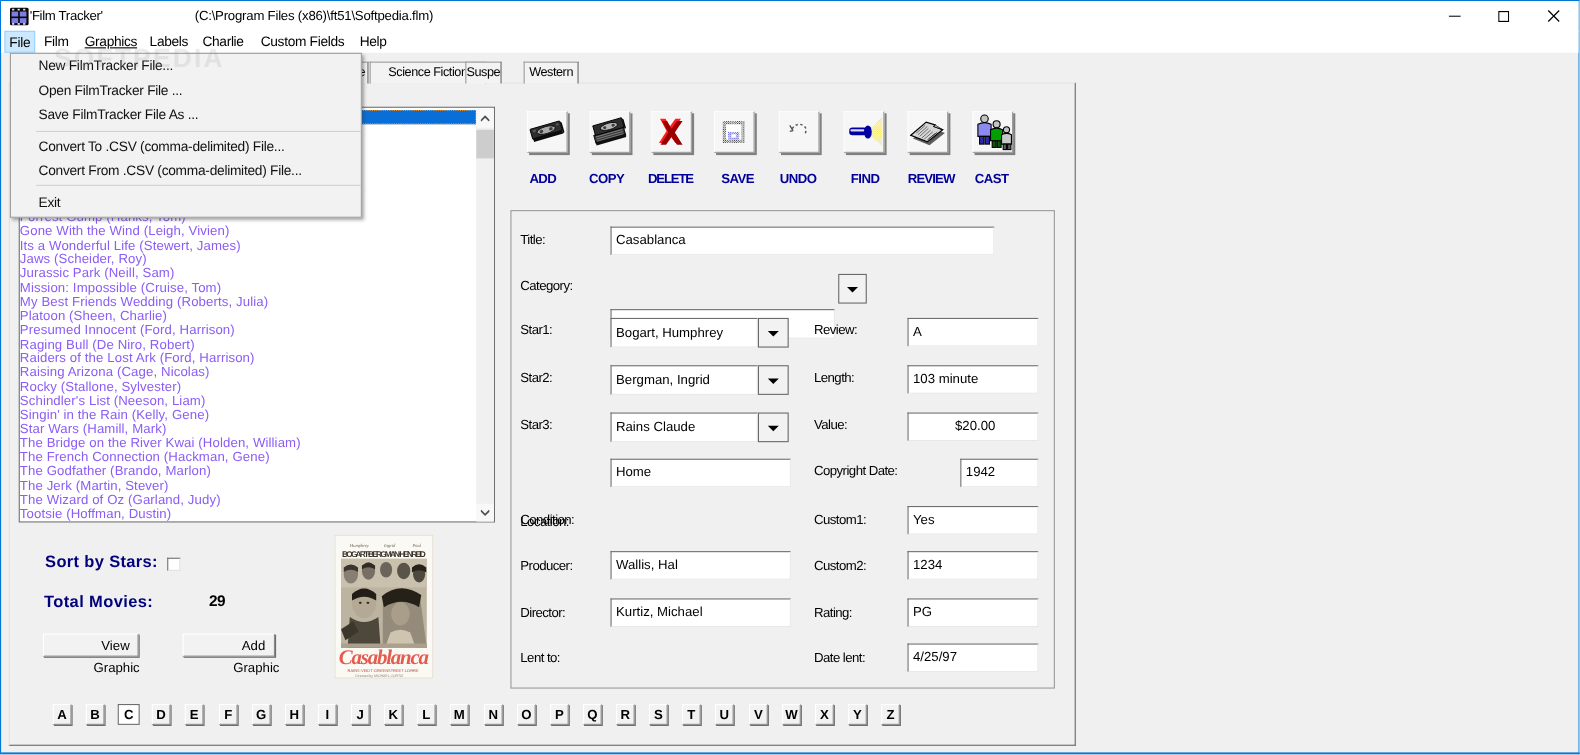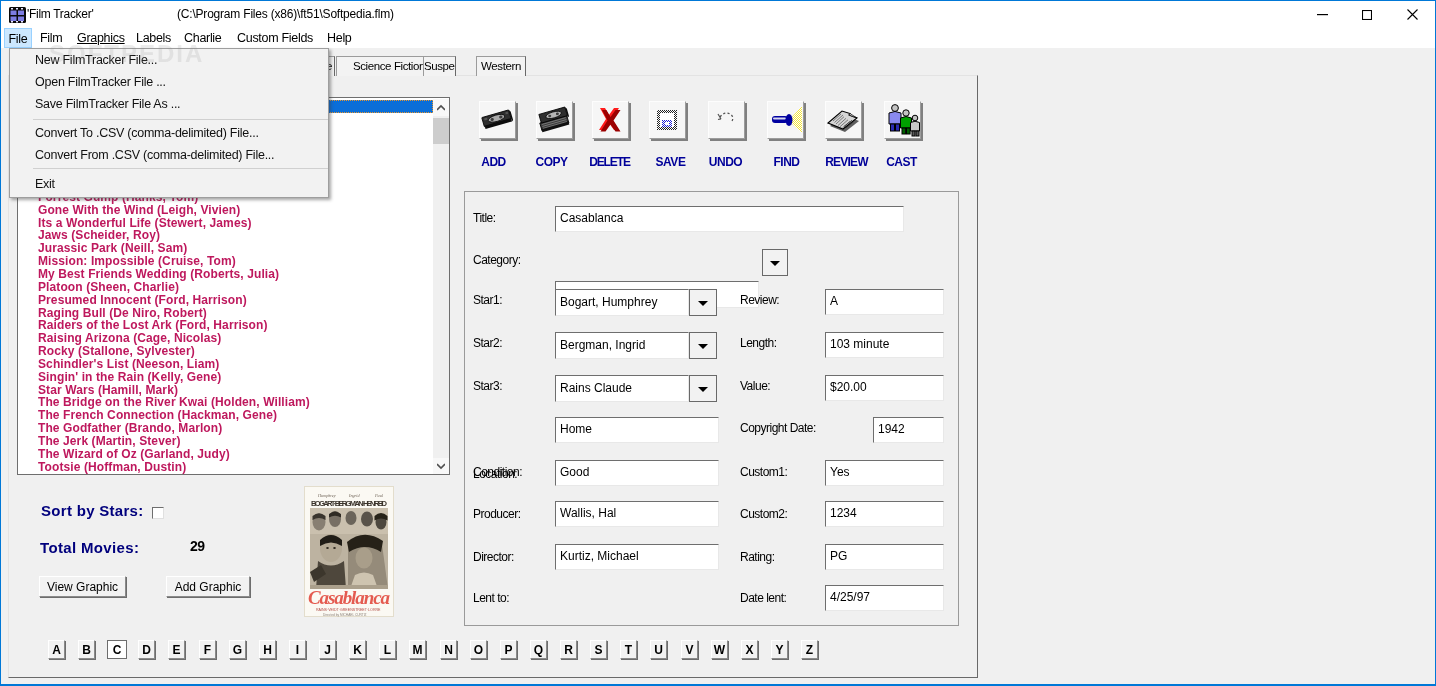--- a/index.html
+++ b/index.html
@@ -16,30 +16,30 @@
 #menubar { position:absolute; left:0; top:27px; width:1434px; height:20px; background:#fff; font-size:12.5px; letter-spacing:-0.3px; color:#000; }
 .mitem { position:absolute; top:0; height:20px; line-height:20px; }
 #mfile { background:#cce8ff; border:1px solid #99d1ff; }
 
 #tabpage { position:absolute; left:7px; top:74px; width:970px; height:603px; background:#f0f0f0;
   border-top:1px solid #e3e3e3; border-left:1px solid #e3e3e3; border-right:1px solid #696969; border-bottom:1px solid #696969; }
 .tab { position:absolute; top:55px; height:20px; white-space:nowrap; overflow:hidden; background:#f3f3f3; border-top:1px solid #9b9b9b; border-left:1px solid #9b9b9b; border-right:1px solid #696969; font-size:11.5px; letter-spacing:-0.4px; color:#000; text-align:center; line-height:19px; }
 
 #listbox { position:absolute; left:16px; top:96px; width:433px; height:378px; background:#fff; border:1px solid #6e6e6e; overflow:hidden; }
 #selrow { position:absolute; left:1px; top:2.3px; width:414px; height:13px; background:#0a6ed8; border:1px dotted #e8962e; }
-#items { position:absolute; left:20px; top:3px; font-size:12px; font-weight:bold; letter-spacing:0.1px; color:#be185d; }
+#items { position:absolute; left:0; top:3px; font-size:12px; font-weight:normal; letter-spacing:0.1px; color:#8b5cf6; }
 .li { height:12.85px; line-height:12.85px; white-space:nowrap; overflow:visible; }
 
 #sbar { position:absolute; left:415px; top:1px; width:17px; height:375px; background:#f0f0f0; }
 .sbtn { position:absolute; left:0; width:17px; height:17px; background:#f8f8f8; color:#505050; }
 #sthumb { position:absolute; left:0; top:19px; width:17px; height:26px; background:#cdcdcd; }
 .chev { position:absolute; left:4px; width:8px; height:8px; }
 
 .navy { color:#00007d; font-weight:bold; }
-.btn { position:absolute; background:#f2f2f2; border-top:1px solid #fff; border-left:1px solid #fff; border-right:1px solid #8a8a8a; border-bottom:1px solid #8a8a8a; box-shadow:1px 1px 0 #6d6d6d; font-size:12px; color:#000; text-align:center; font-family:"Liberation Sans", sans-serif; }
+.btn { position:absolute; background:#f2f2f2; border-top:1px solid #fff; border-left:1px solid #fff; border-right:1px solid #8a8a8a; border-bottom:1px solid #8a8a8a; box-shadow:1px 1px 0 #6d6d6d; font-size:12px; color:#000; text-align:center; font-family:"Liberation Sans", sans-serif;padding-left:45px; }
 
 .tbtn { position:absolute; top:100px; width:37px; height:38px; background:#f6f6f6; border-top:1px solid #fdfdfd; border-left:1px solid #fdfdfd; border-right:1px solid #9c9c9c; border-bottom:1px solid #9c9c9c; box-shadow:2px 2px 0 #808080; }
 .tlab { position:absolute; top:153.5px; font-size:12px; font-weight:bold; color:#000099; letter-spacing:-0.5px; text-align:center; }
 
 #formbox { position:absolute; left:463px; top:190px; width:495px; height:435px; border:1px solid #9a9a9a; }
 .flab { position:absolute; font-size:12px; letter-spacing:-0.5px; color:#000; }
 .tb { position:absolute; background:#fff; border-top:1.5px solid #6e6e6e; border-left:1.5px solid #6e6e6e; border-bottom:1px solid #e8e8e8; border-right:1px solid #e8e8e8; font-size:12px; color:#000; padding-left:4px; }
 .cbtn { position:absolute; background:#f2f2f2; border:1px solid #696969; }
 .cbtn:before { content:""; position:absolute; left:50%; top:50%; margin-left:-5px; margin-top:-2px; border-left:5px solid transparent; border-right:5px solid transparent; border-top:5px solid #000; }
 
@@ -347,27 +347,26 @@
   <div class="tb" style="left:824px;top:288px;width:119px;height:26px;line-height:23px;">A</div>
   <div class="flab" style="left:472px;top:335px;">Star2:</div>
   <div class="tb" style="left:554px;top:331px;width:134px;height:27px;line-height:24px;">Bergman, Ingrid</div>
   <div class="cbtn" style="left:688px;top:331px;width:28px;height:27px;"></div>
   <div class="flab" style="left:739px;top:335px;">Length:</div>
   <div class="tb" style="left:824px;top:331px;width:119px;height:26px;line-height:23px;">103 minute</div>
   <div class="flab" style="left:472px;top:378px;">Star3:</div>
   <div class="tb" style="left:554px;top:374px;width:134px;height:27px;line-height:24px;">Rains Claude</div>
   <div class="cbtn" style="left:688px;top:374px;width:28px;height:27px;"></div>
   <div class="flab" style="left:739px;top:378px;">Value:</div>
-  <div class="tb" style="left:824px;top:374px;width:119px;height:26px;line-height:23px;">$20.00</div>
+  <div class="tb" style="left:824px;top:374px;width:119px;height:26px;line-height:23px;text-align:center;">$20.00</div>
   <div class="flab" style="left:472px;top:420px;margin-top:46px;">Location:</div>
   <div class="tb" style="left:554px;top:416px;width:164px;height:26px;line-height:23px;">Home</div>
   <div class="flab" style="left:739px;top:420px;">Copyright Date:</div>
   <div class="tb" style="left:872px;top:416px;width:71px;height:26px;line-height:23px;">1942</div>
   <div class="flab" style="left:472px;top:464px;">Condition:</div>
-  <div class="tb" style="left:554px;top:459px;width:164px;height:26px;line-height:23px;">Good</div>
   <div class="flab" style="left:739px;top:464px;">Custom1:</div>
   <div class="tb" style="left:824px;top:459px;width:119px;height:26px;line-height:23px;">Yes</div>
   <div class="flab" style="left:472px;top:506px;">Producer:</div>
   <div class="tb" style="left:554px;top:500px;width:164px;height:26px;line-height:23px;">Wallis, Hal</div>
   <div class="flab" style="left:739px;top:506px;">Custom2:</div>
   <div class="tb" style="left:824px;top:500px;width:119px;height:26px;line-height:23px;">1234</div>
   <div class="flab" style="left:472px;top:549px;">Director:</div>
   <div class="tb" style="left:554px;top:543px;width:164px;height:26px;line-height:23px;">Kurtiz, Michael</div>
   <div class="flab" style="left:739px;top:549px;">Rating:</div>
   <div class="tb" style="left:824px;top:543px;width:119px;height:26px;line-height:23px;">PG</div>

